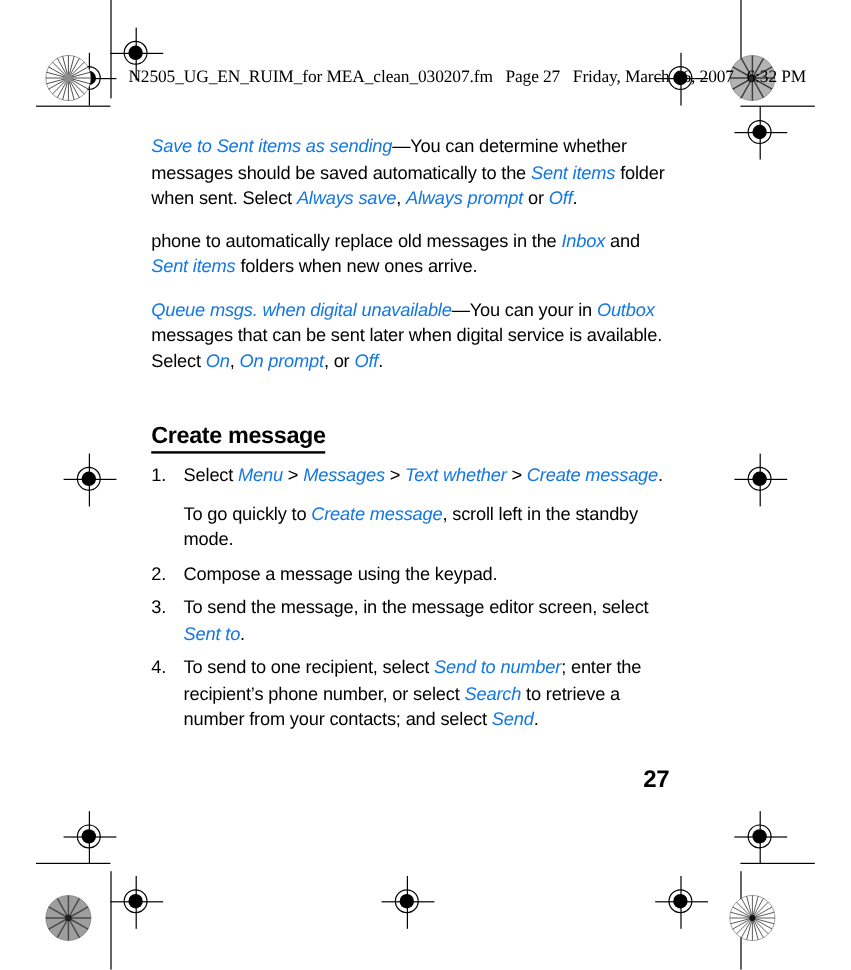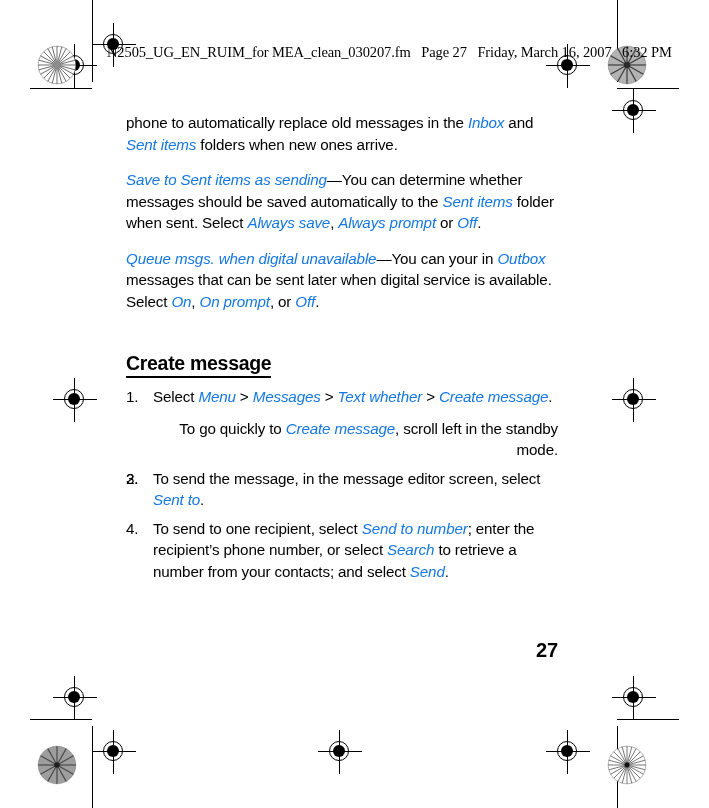--- a/index.html
+++ b/index.html
@@ -62,21 +62,21 @@
     height: 1.3px; width: 44px;
     background: #000;
   }
 
   .starburst { position: absolute; width: 40px; height: 40px; }
 
   
   .slug {
     position: absolute;
     left: 107px;
-    top: 44px;
+    top: 56px;
     font-family: "Liberation Serif", serif;
     font-size: 14.5px;
     letter-spacing: -0.1px;
     white-space: nowrap;
     color: #000;
   }
   .slug .sp { display: inline-block; width: 7px; }
 
   
   .content {
@@ -129,21 +129,20 @@
     top: 0;
     width: 20px;
     text-align: left;
   }
   .substep {
     margin-top: 10px;
     margin-bottom: 2px;
     font-size: 15.2px;
     line-height: 21.5px;
     letter-spacing: -0.15px;
-    text-align: right;
   }
 
   .pagenum {
     position: absolute;
     left: 536px;
     top: 639px;
     font-size: 20px;
     font-weight: bold;
     letter-spacing: -0.2px;
   }
@@ -341,36 +340,37 @@
 
 <div class="slug">
   <span>N2505_UG_EN_RUIM_for MEA_clean_030207.fm</span><span class="sp"></span>
   <span>Page 27</span><span class="sp"></span>
   <span>Friday, March 16, 2007</span><span class="sp"></span>
   <span>6:32 PM</span>
 </div>
 
 <main class="content">
 
+  <p class="para"><span class="blue">Save to Sent items as sending</span><span>—You can determine whether messages should be saved automatically to the </span><span class="blue">Sent items</span><span> folder when sent. Select </span><span class="blue">Always save</span><span>, </span><span class="blue">Always prompt</span><span> or </span><span class="blue">Off</span><span>.</span></p>
   <p class="para"><span>phone to automatically replace old messages in the </span><span class="blue">Inbox</span><span> and </span><span class="blue">Sent items</span><span> folders when new ones arrive.</span></p>
-  <p class="para"><span class="blue">Save to Sent items as sending</span><span>—You can determine whether messages should be saved automatically to the </span><span class="blue">Sent items</span><span> folder when sent. Select </span><span class="blue">Always save</span><span>, </span><span class="blue">Always prompt</span><span> or </span><span class="blue">Off</span><span>.</span></p>
   <p class="para"><span class="blue">Queue msgs. when digital unavailable</span><span>—You can your in </span><span class="blue">Outbox</span><span> messages that can be sent later when digital service is available. Select </span><span class="blue">On</span><span>, </span><span class="blue">On prompt</span><span>, or </span><span class="blue">Off</span><span>.</span></p>
 
   <div class="heading-wrap">
     <h2 class="heading">Create message</h2>
   </div>
 
   <ol class="steps">
     <li>
       <span class="num">1.</span>
       <span><span>Select </span><span class="blue">Menu</span><span> &gt; </span><span class="blue">Messages</span><span> &gt; </span><span class="blue">Text whether</span><span> &gt; </span><span class="blue">Create message</span><span>.</span></span>
       <div class="substep"><span>To go quickly to </span><span class="blue">Create message</span><span>, scroll left in the standby mode.</span></div>
     </li>
     <li>
       <span class="num">2.</span>
+      <span><span>Compose a message using the keypad.</span></span>
     </li>
     <li>
       <span class="num">3.</span>
       <span><span>To send the message, in the message editor screen, select </span><span class="blue">Sent to</span><span>.</span></span>
     </li>
     <li>
       <span class="num">4.</span>
       <span><span>To send to one recipient, select </span><span class="blue">Send to number</span><span>; enter the recipient’s phone number, or select </span><span class="blue">Search</span><span> to retrieve a number from your contacts; and select </span><span class="blue">Send</span><span>.</span></span>
     </li>
   </ol>

